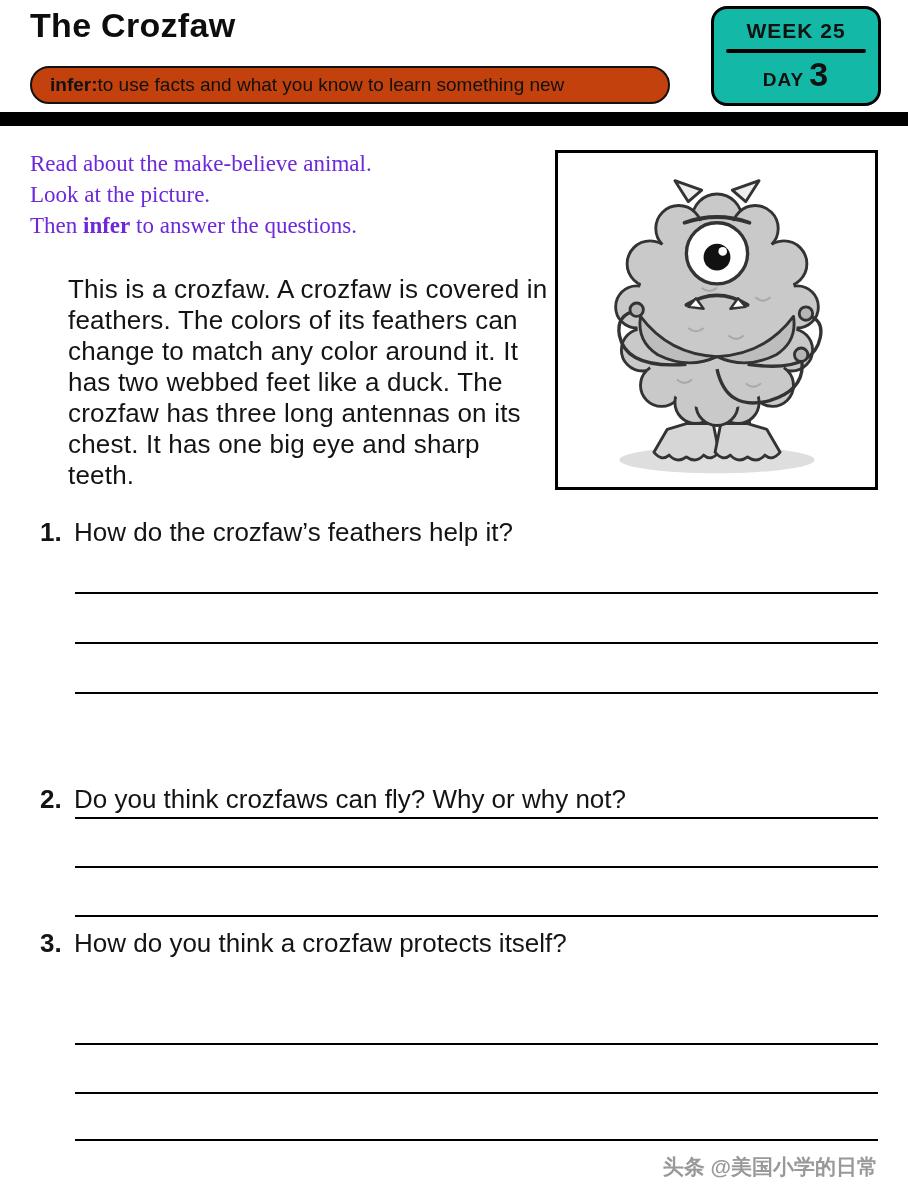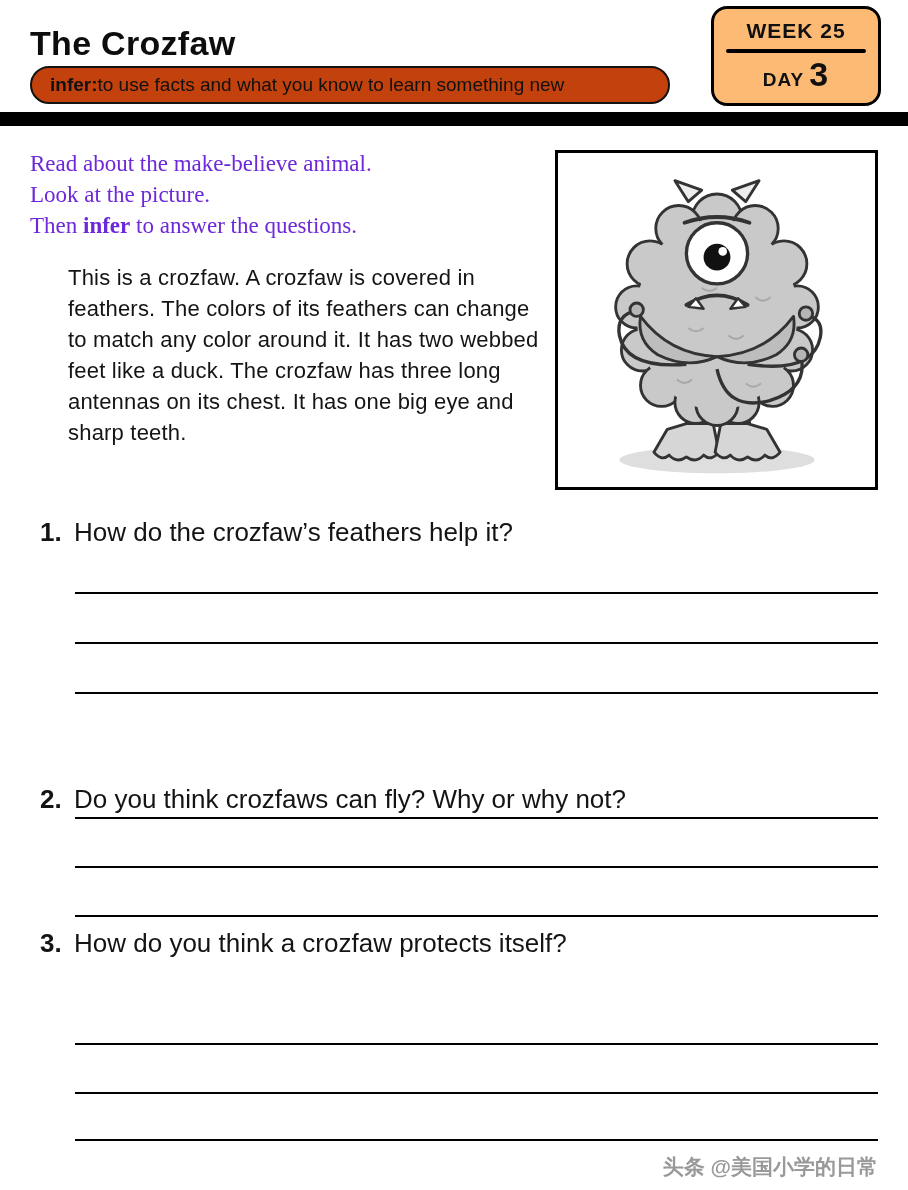--- a/index.html
+++ b/index.html
@@ -3,49 +3,49 @@
 <meta charset="utf-8">
 <style>
   html,body { margin:0; padding:0; background:#ffffff; }
   .page {
     position:relative; width:908px; height:1190px; background:#fff;
     font-family:"Liberation Sans", sans-serif; color:#111; overflow:hidden;
   }
 
   
   .title {
-    position:absolute; left:30px; top:24px;
+    position:absolute; left:30px; top:6px;
     font-size:34px; font-weight:800; letter-spacing:0.3px; color:#0d0d0d;
   }
   .band { position:absolute; left:0; top:112px; width:908px; height:14px; background:#000; }
   .vocab-pill {
     position:absolute; left:30px; top:66px; width:600px; height:34px;
     border:2px solid #121212; border-radius:21px; background:#c2410c;
     display:flex; align-items:center; padding:0 18px; font-size:19px; white-space:nowrap;
   }
   .vocab-pill strong { font-weight:700; }
 
   .week-box {
     position:absolute; left:711px; top:6px; width:170px; box-sizing:border-box;
-    background:#fdba74; border:3px solid #000; border-radius:16px;
+    background:#14b8a6; border:3px solid #000; border-radius:16px;
     text-align:center; padding:10px 10px 6px 10px;
   }
   .week-label { font-size:21px; font-weight:800; letter-spacing:1px; }
   .week-divider { height:4px; background:#000; margin:6px 2px 4px 2px; border-radius:2px; }
   .day-row { font-size:19px; font-weight:800; letter-spacing:1px; line-height:34px; }
   .day-number { font-size:34px; font-weight:700; margin-left:5px; }
 
   
   .instructions {
     position:absolute; left:30px; top:148px;
     font-family:"Liberation Serif", serif; font-size:23px; line-height:31px; color:#6d28d9;
   }
   .passage {
-    position:absolute; left:68px; top:262px; width:482px;
-    font-size:22px; line-height:31px; letter-spacing:0.2px; color:#141414;
+    position:absolute; left:68px; top:274px; width:482px;
+    font-size:26px; line-height:31px; letter-spacing:0.2px; color:#141414;
   }
 
   
   .picture-box {
     position:absolute; left:555px; top:150px; width:323px; height:340px;
     border:3px solid #000; box-sizing:border-box; background:#fff;
     display:flex; align-items:flex-end; justify-content:center; padding-bottom:8px;
   }
 
   

